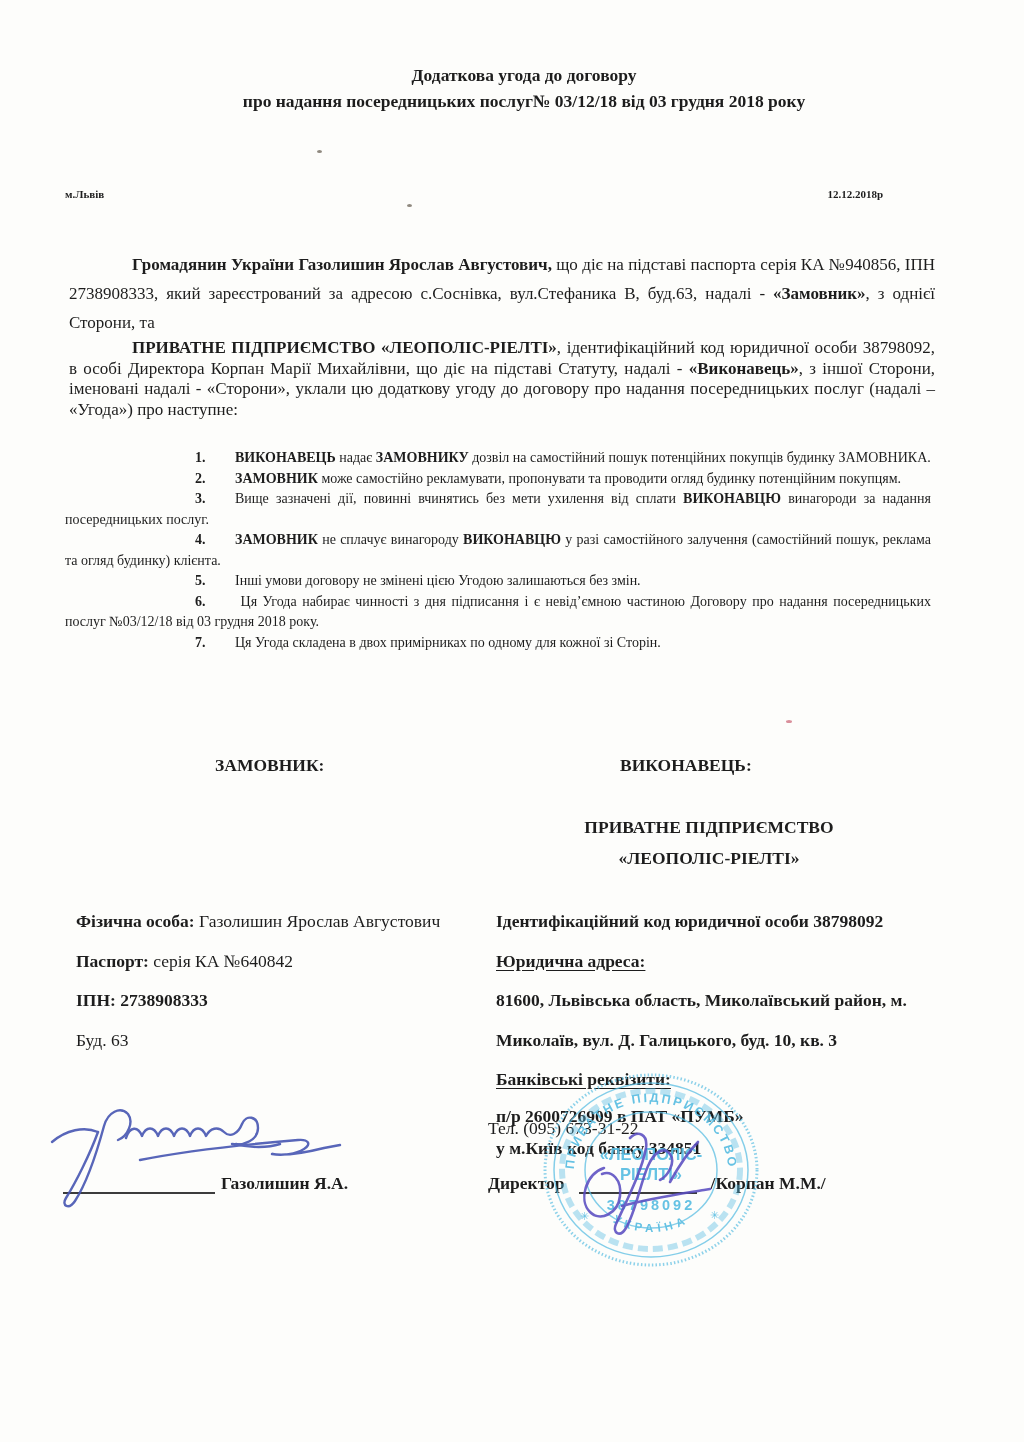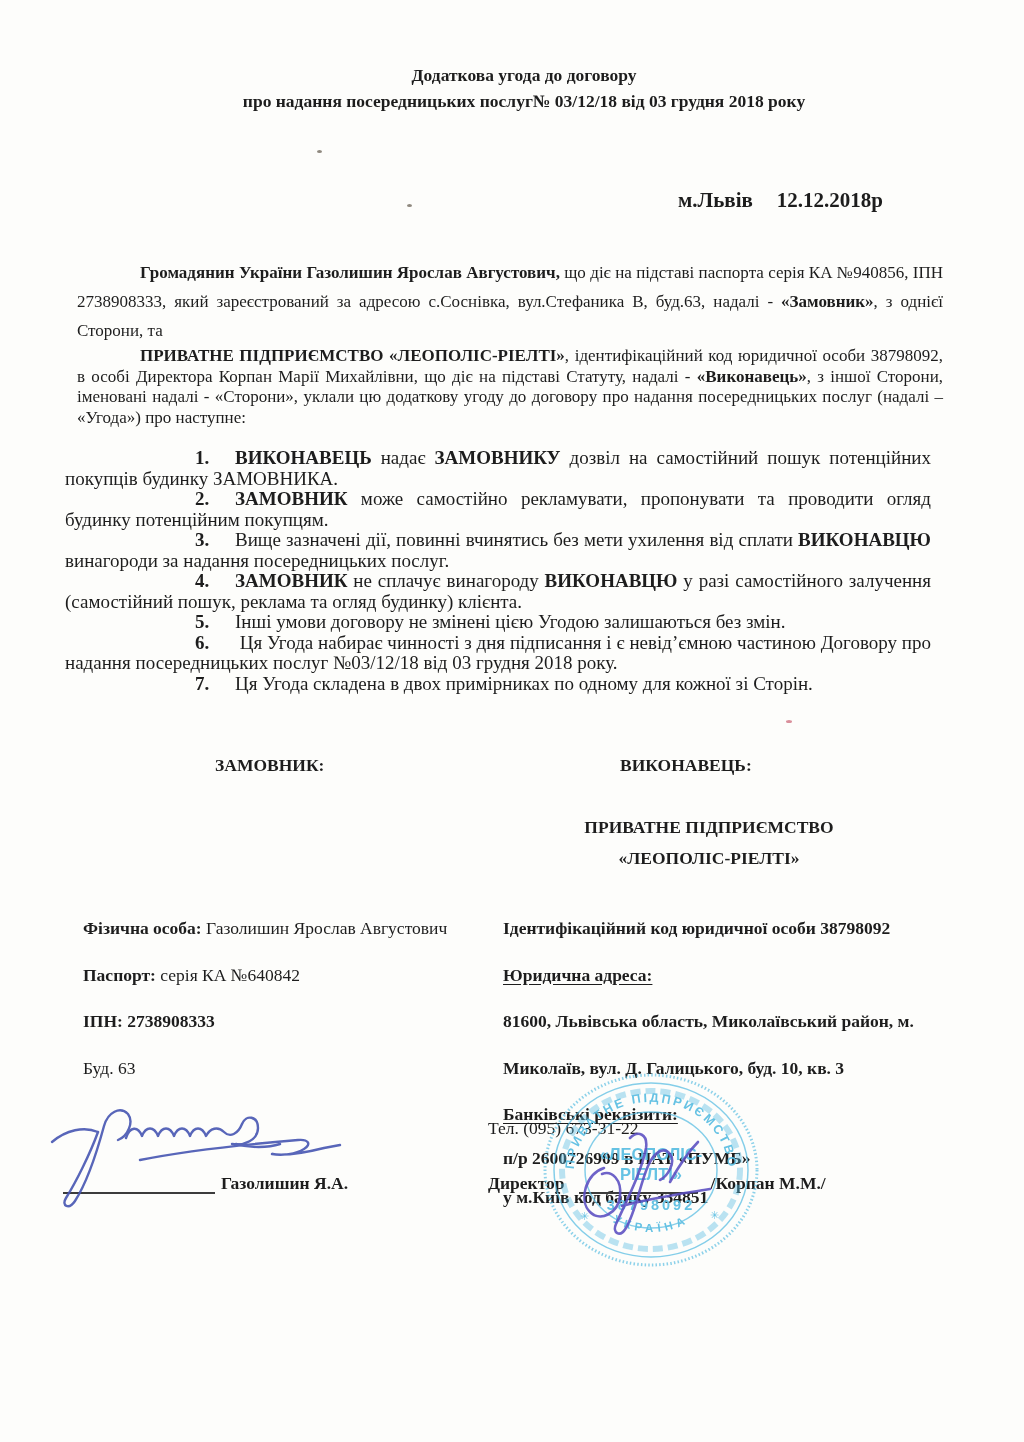--- a/index.html
+++ b/index.html
@@ -6,36 +6,36 @@
   .page {
     position:relative; width:1024px; height:1442px;
     background:#fdfdfb; overflow:hidden;
     font-family:"Liberation Serif", serif;
     color:#1d1d1d;
     padding-left:24px;
   }
   .title-block { position:absolute; top:62px; left:0; width:100%;
     text-align:center; font-weight:bold; font-size:17.5px; line-height:26px; }
   .header-row { position:absolute; top:188px; left:65px; width:866px;
-    display:flex; justify-content:flex-end; font-weight:bold; font-size:21px;gap:24px; }
+    display:flex; justify-content:space-between; font-weight:bold; font-size:11px; }
   .header-row .date { margin-right:48px; }
-  .para { position:absolute; left:65px; width:866px; margin:12px;
+  .para { position:absolute; left:65px; width:866px; margin:4px;
     text-align:justify; font-size:17px; }
   #p-party1 { top:246px; line-height:29px; text-indent:63px; }
   #p-party2 { top:334px; line-height:20.5px; text-indent:63px; }
-  .items { position:absolute; top:448px; left:65px; width:866px; font-size:19px; }
+  .items { position:absolute; top:448px; left:65px; width:866px; font-size:14px; }
   .items p { margin:0; text-align:justify; line-height:20.5px; text-indent:65px; }
   .item-num { display:inline-block; width:105px; font-weight:bold; }
   .party-header { position:absolute; top:755px; font-weight:bold; font-size:17.5px; }
   #hdr-customer { left:215px; }
   #hdr-executor { left:620px; }
   .company-block { position:absolute; top:812px; left:488px; width:442px;
     text-align:center; font-weight:bold; font-size:17.5px; line-height:31px; }
   .details { position:absolute; font-size:17.5px; }
-  .details p { margin:15px; line-height:31.5px; white-space:nowrap; }
+  .details p { margin:8px; line-height:31.5px; white-space:nowrap; }
   #details-left  { top:898px; left:68px;  width:400px; }
   #details-right { top:898px; left:488px; width:452px;font-weight:bold; }
   #details-right p.tight { line-height:24px; }
   .details span[data-u] { text-decoration:underline; text-underline-offset:3px; }
   .phone-line { position:absolute; top:1118px; left:488px; font-size:17.5px; }
   .sign-row { position:absolute; display:flex; align-items:flex-end; font-size:17.5px; }
   #sign-left  { top:1172px; left:63px; }
   #sign-right { top:1172px; left:488px; }
   .sig-line { display:inline-block; border-bottom:2px solid #3c3c3c; height:20px; }
   #sign-left  .sig-line { width:152px; border-bottom-width:2.5px; }

